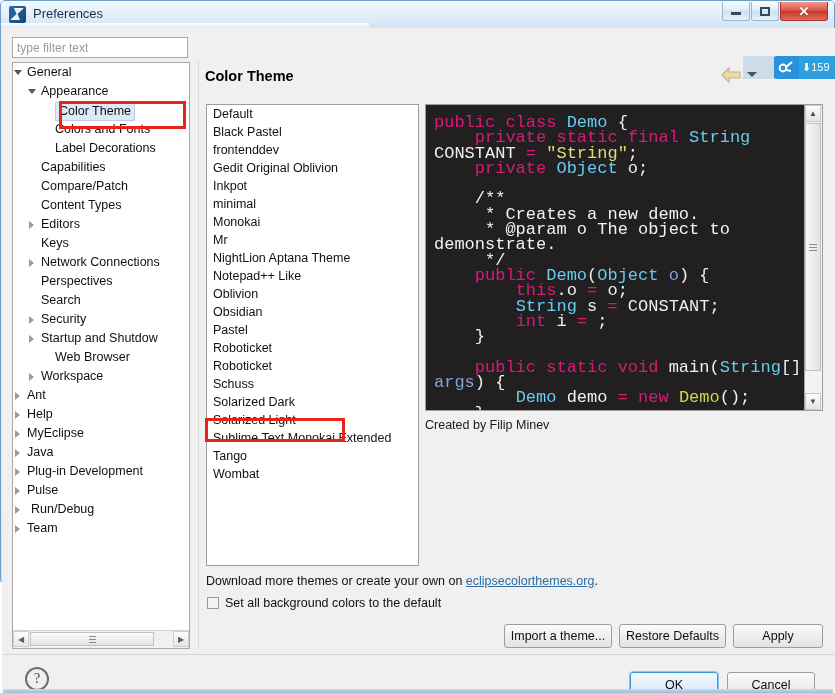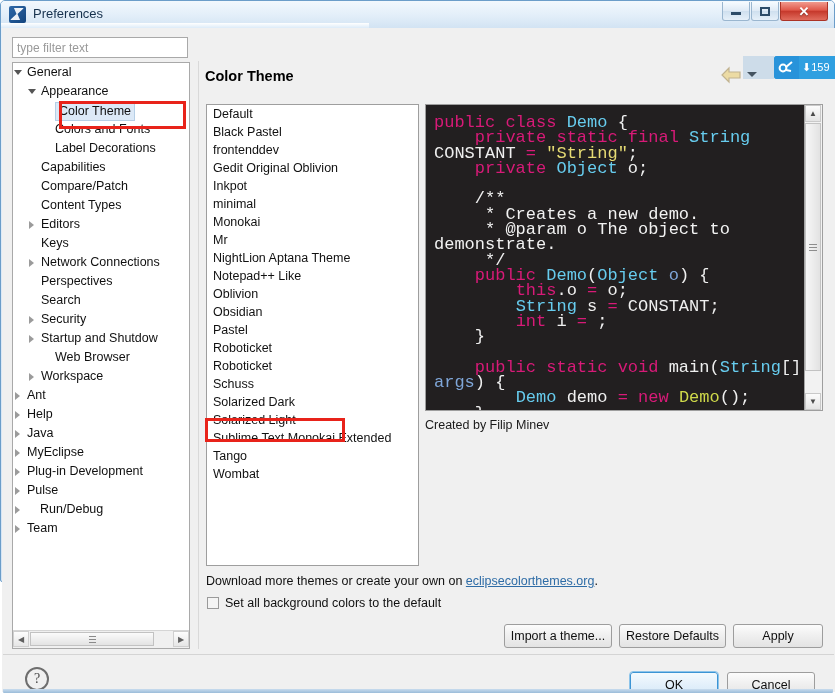--- a/index.html
+++ b/index.html
@@ -514,37 +514,37 @@
           <div class="tree-row">
             <span class="tree-arrow collapsed" style="left: 2px;"></span>
             <span class="tree-label" style="left: 14px;">Ant</span>
           </div>
           <div class="tree-row">
             <span class="tree-arrow collapsed" style="left: 2px;"></span>
             <span class="tree-label" style="left: 14px;">Help</span>
           </div>
           <div class="tree-row">
             <span class="tree-arrow collapsed" style="left: 2px;"></span>
+            <span class="tree-label" style="left: 14px;">MyEclipse</span>
+          </div>
+          <div class="tree-row">
+            <span class="tree-arrow collapsed" style="left: 2px;"></span>
             <span class="tree-label" style="left: 14px;">Java</span>
           </div>
           <div class="tree-row">
             <span class="tree-arrow collapsed" style="left: 2px;"></span>
-            <span class="tree-label" style="left: 14px;">MyEclipse</span>
-          </div>
-          <div class="tree-row">
-            <span class="tree-arrow collapsed" style="left: 2px;"></span>
             <span class="tree-label" style="left: 14px;">Plug-in Development</span>
           </div>
           <div class="tree-row">
             <span class="tree-arrow collapsed" style="left: 2px;"></span>
             <span class="tree-label" style="left: 14px;">Pulse</span>
           </div>
           <div class="tree-row">
             <span class="tree-arrow collapsed" style="left: 2px;"></span>
-            <span class="tree-label" style="left: 27px;">Run/Debug</span>
+            <span class="tree-label" style="left: 18px;">Run/Debug</span>
           </div>
           <div class="tree-row">
             <span class="tree-arrow collapsed" style="left: 2px;"></span>
             <span class="tree-label" style="left: 14px;">Team</span>
           </div>
         </div>
       <div id="tree-hscroll">
         <div class="hs-arrow" id="hs-left">◀</div>
         <div id="hs-thumb"></div>
         <div class="hs-arrow" id="hs-right">▶</div>

